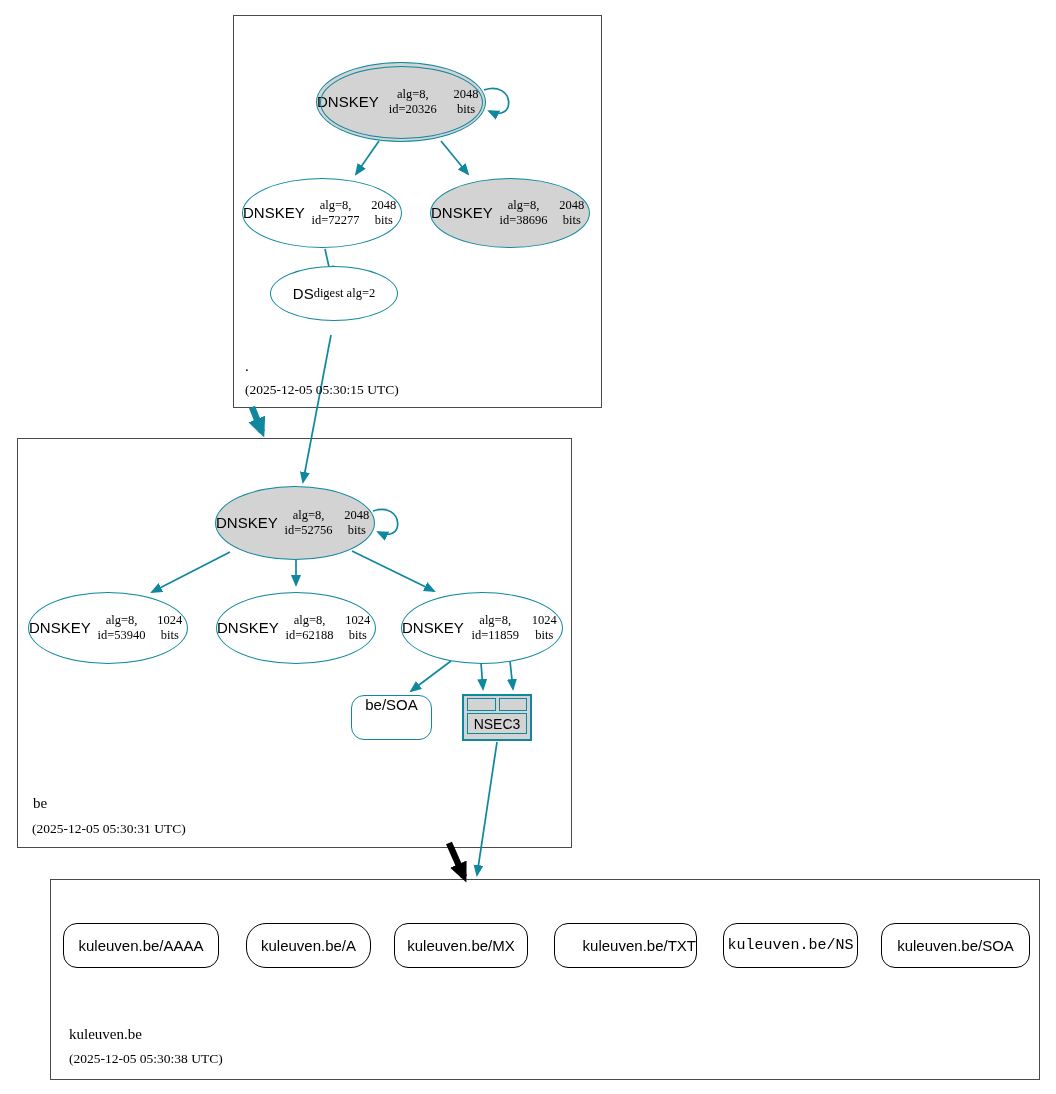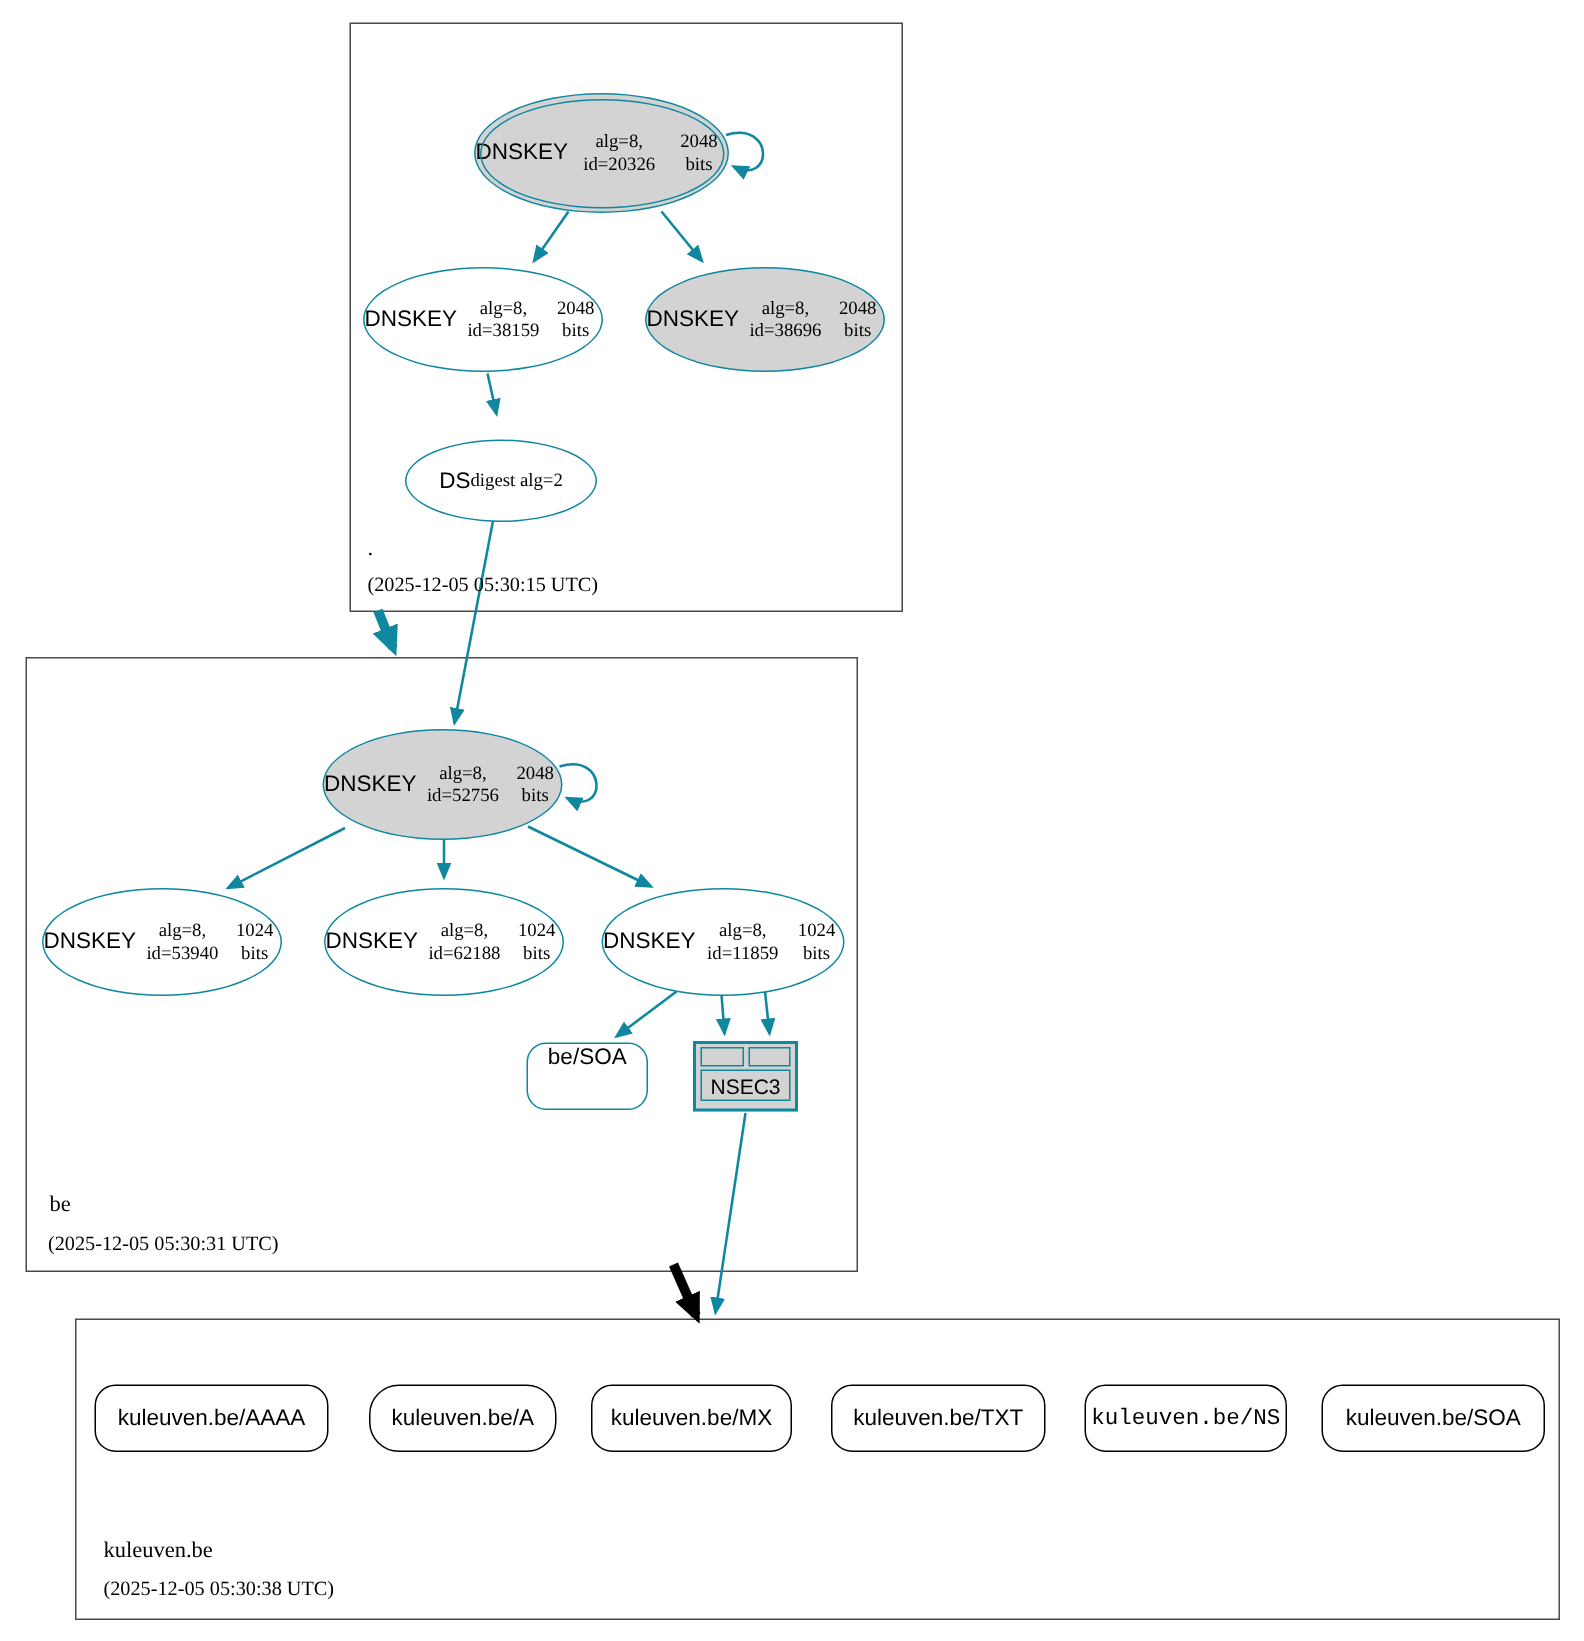--- a/index.html
+++ b/index.html
@@ -91,31 +91,31 @@
 
 <div class="ellipse gray node" style="left:316px;top:62px;width:170px;height:80px;">
   <div class="double-inner"></div>
   <span class="node-title">DNSKEY</span>
   <span class="node-sub">alg=8, id=20326</span>
   <span class="node-sub">2048 bits</span>
 </div>
 
 <div class="ellipse node" style="left:242px;top:178px;width:160px;height:70px;">
   <span class="node-title">DNSKEY</span>
-  <span class="node-sub">alg=8, id=38159</span>
+  <span class="node-sub">alg=8, id=72277</span>
   <span class="node-sub">2048 bits</span>
 </div>
 
 <div class="ellipse gray node" style="left:430px;top:178px;width:160px;height:70px;">
   <span class="node-title">DNSKEY</span>
   <span class="node-sub">alg=8, id=38696</span>
   <span class="node-sub">2048 bits</span>
 </div>
 
-<div class="ellipse node" style="left:270px;top:293px;width:128px;height:55px;text-align:center;">
+<div class="ellipse node" style="left:270px;top:266px;width:128px;height:55px;text-align:center;">
   <span class="node-title">DS</span>
   <span class="node-sub">digest alg=2</span>
 </div>
 
 <div class="zone-label" style="left:245px;top:358px;">.</div>
 <div class="zone-ts" style="left:245px;top:382px;">(2025-12-05 05:30:15 UTC)</div>
 
 <div class="ellipse gray node" style="left:215px;top:486px;width:160px;height:74px;">
   <span class="node-title">DNSKEY</span>
   <span class="node-sub">alg=8, id=52756</span>
@@ -157,21 +157,21 @@
 
 <div class="rrset node" style="left:63px;top:923px;width:156px;height:45px;">
   <span>kuleuven.be/AAAA</span>
 </div>
 <div class="rrset node" style="left:246px;top:923px;width:125px;height:45px;border-radius:20px;">
   <span>kuleuven.be/A</span>
 </div>
 <div class="rrset node" style="left:394px;top:923px;width:134px;height:45px;">
   <span>kuleuven.be/MX</span>
 </div>
-<div class="rrset node" style="left:554px;top:923px;width:143px;height:45px;">
+<div class="rrset node" style="left:554px;top:923px;width:143px;height:45px;justify-content:flex-end;">
   <span>kuleuven.be/TXT</span>
 </div>
 <div class="rrset node" style="left:723px;top:923px;width:135px;height:45px;font-family:Liberation Mono, monospace;">
   <span>kuleuven.be/NS</span>
 </div>
 <div class="rrset node" style="left:881px;top:923px;width:149px;height:45px;">
   <span>kuleuven.be/SOA</span>
 </div>
 
 <div class="zone-label" style="left:69px;top:1026px;">kuleuven.be</div>

